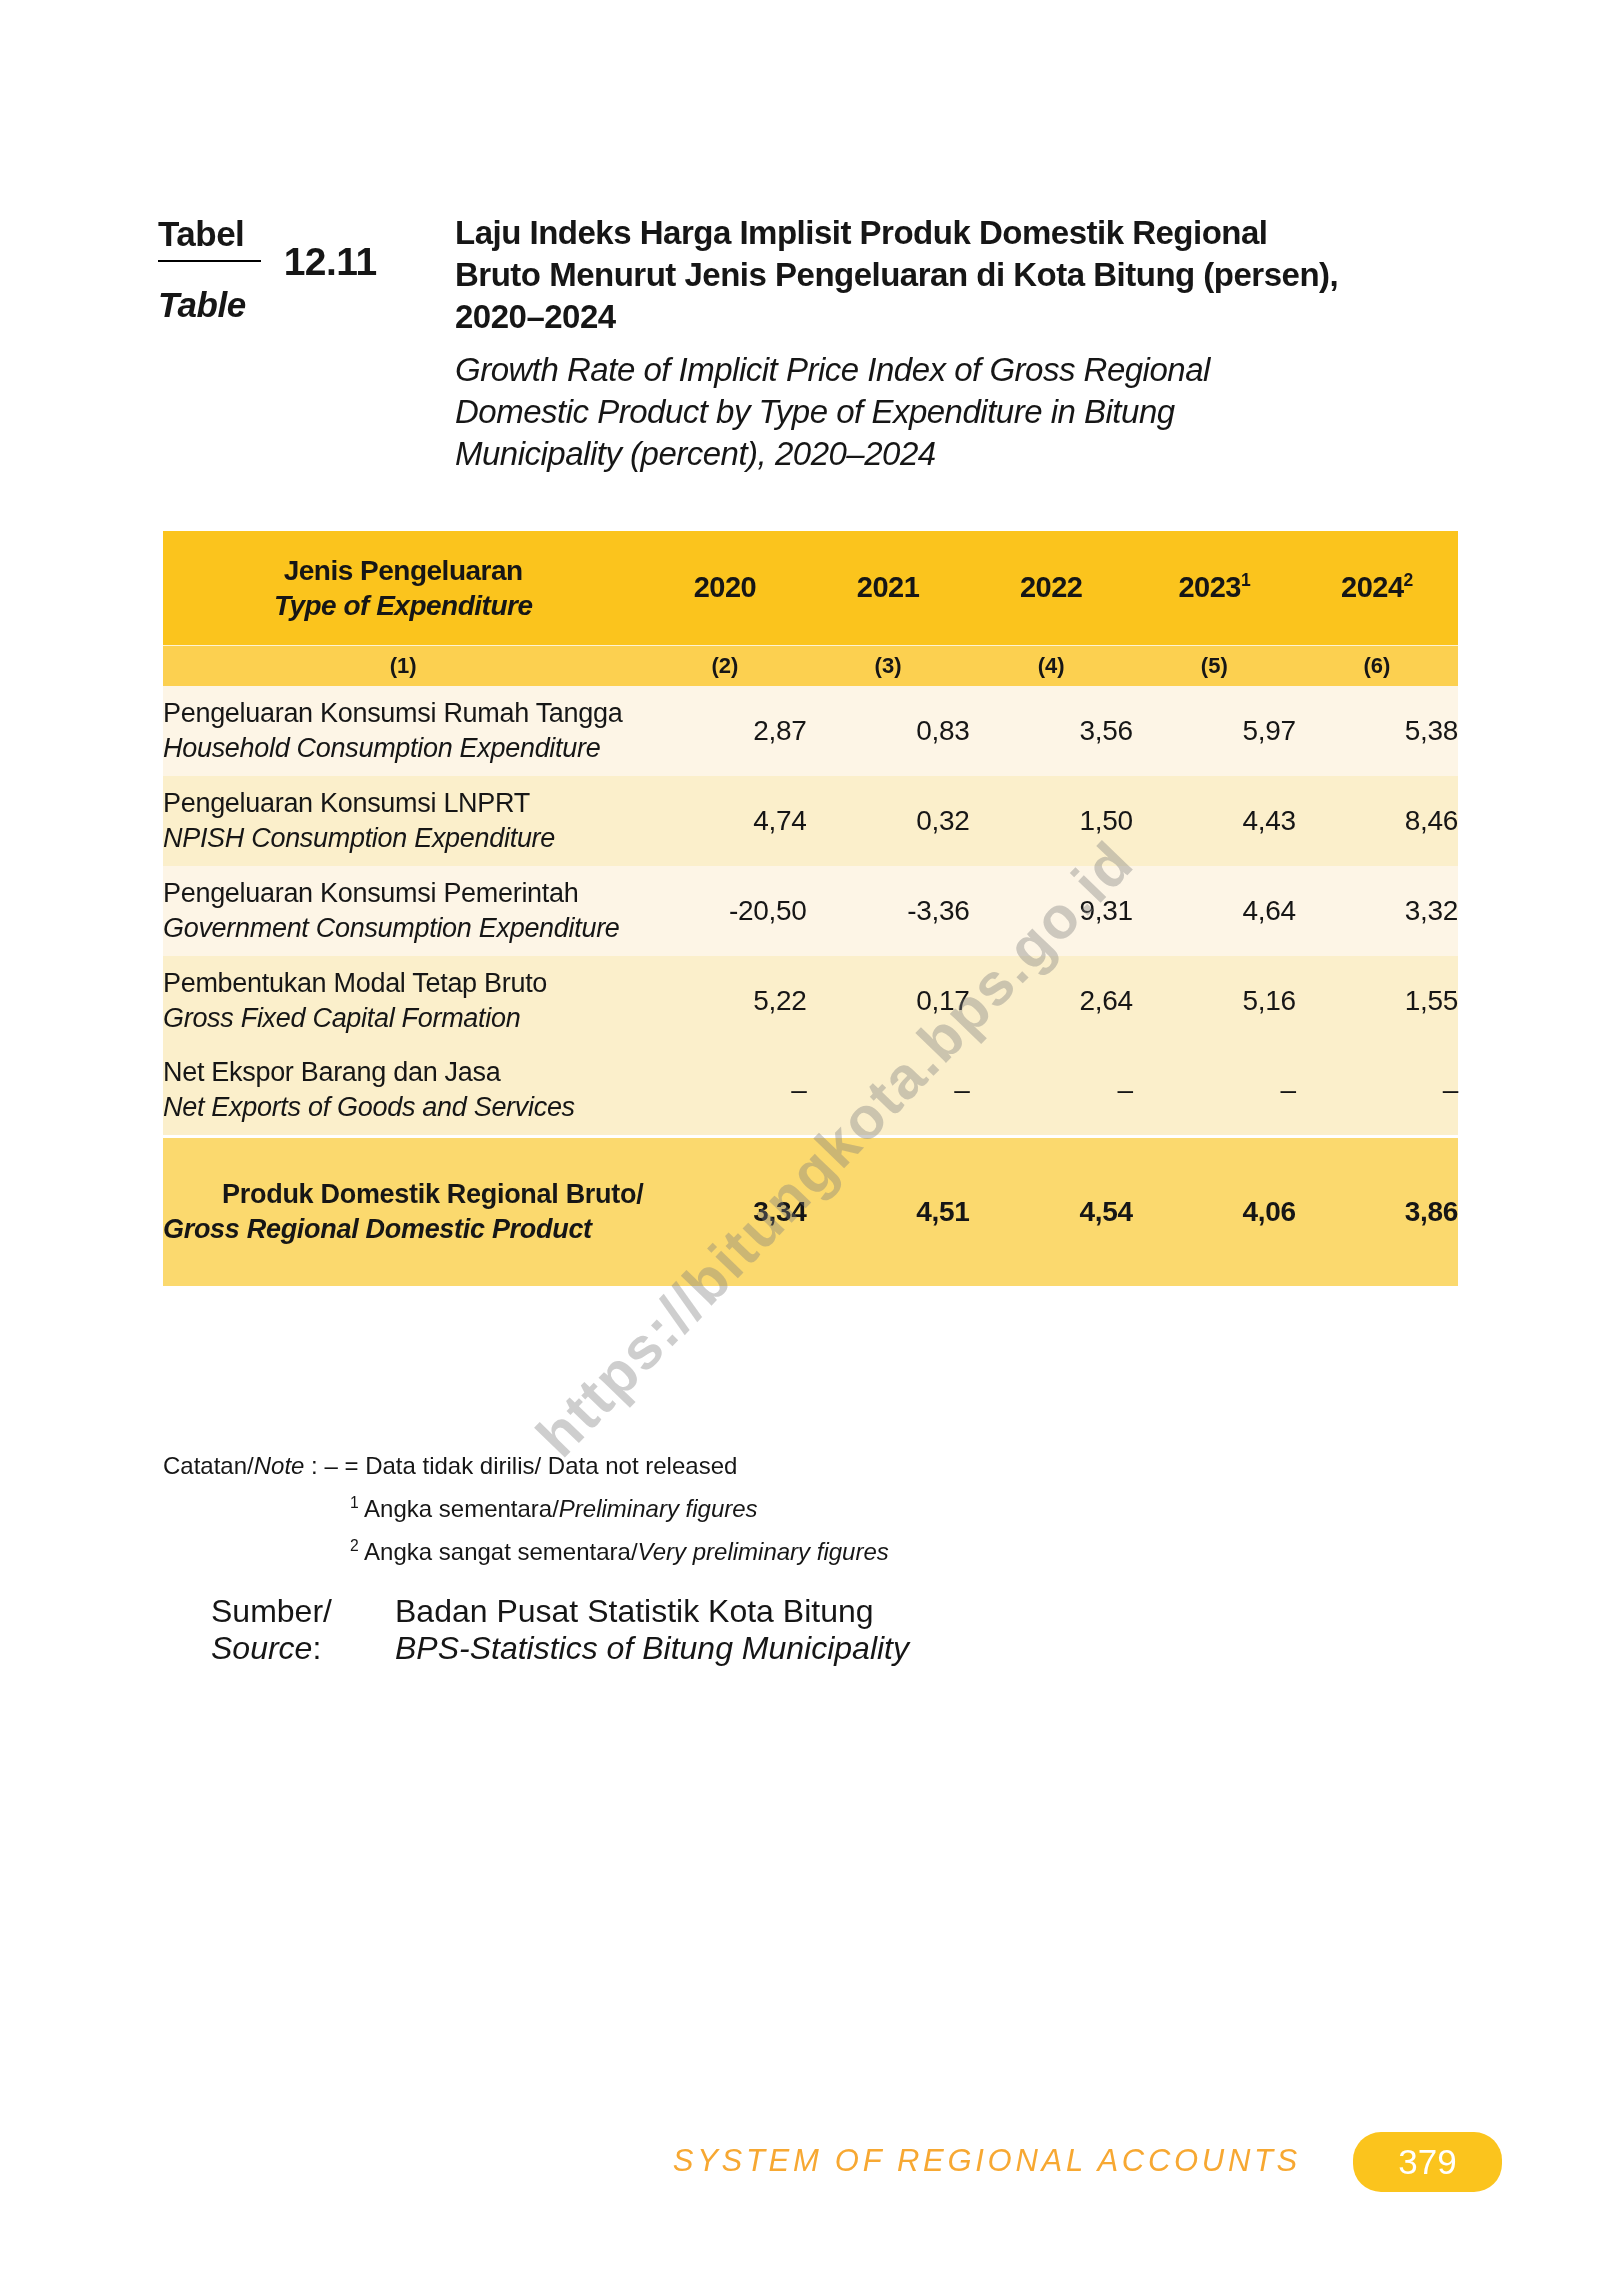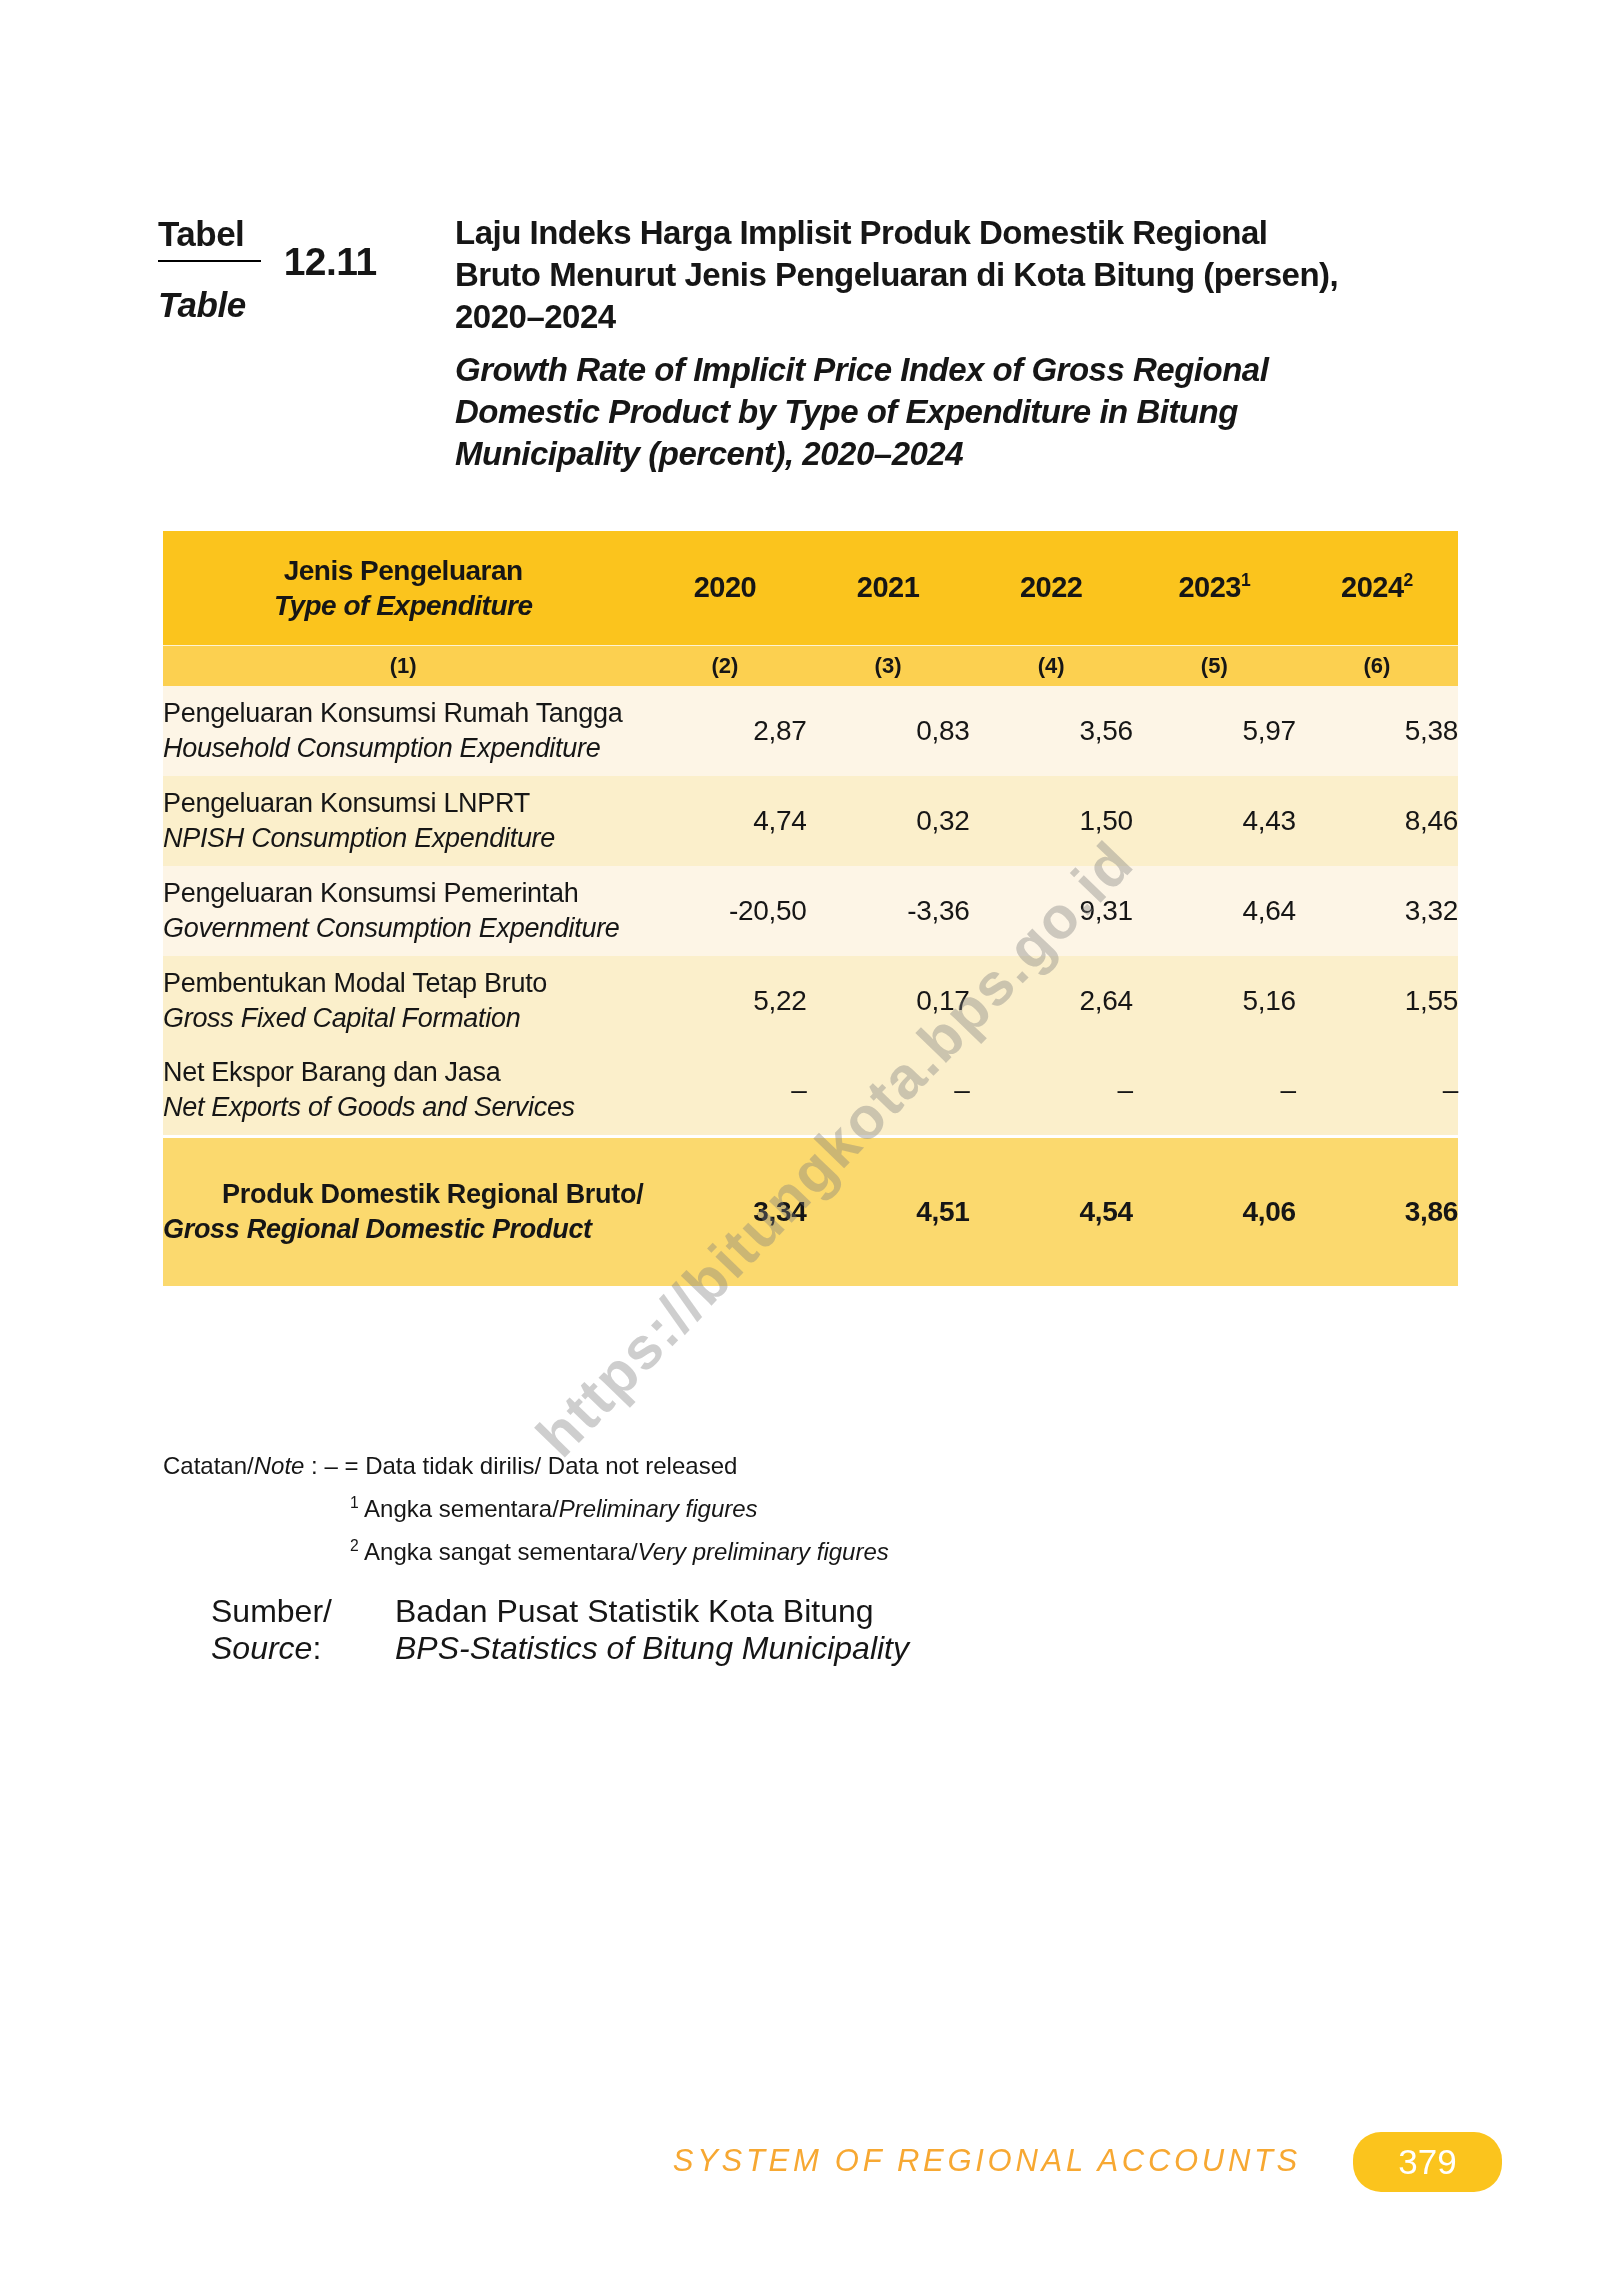--- a/index.html
+++ b/index.html
@@ -36,21 +36,21 @@
   .tabel-en{font-size:35px;font-weight:700;font-style:italic;letter-spacing:-0.5px;padding-top:23px;}
   .tabel-num{
     display:inline-block;vertical-align:top;
     font-size:39px;font-weight:700;letter-spacing:-0.5px;
     margin-left:18.5px;margin-top:26px;
   }
   
   .title-block{position:absolute;left:455px;top:212px;width:1052px;}
   .title-id div{font-size:33px;font-weight:700;line-height:42px;letter-spacing:-0.5px;}
   .title-en{margin-top:11px;}
-  .title-en div{font-size:33px;font-weight:700;font-style:italic;line-height:42px;letter-spacing:-0.5px;}
+  .title-en div{font-size:33px;font-weight:400;font-style:italic;line-height:42px;letter-spacing:-0.5px;}
   
   table.grdp{
     position:absolute;left:163px;top:531px;
     width:1295px;border-collapse:collapse;table-layout:fixed;
   }
   table.grdp th,table.grdp td{padding:0;vertical-align:middle;}
   tr.year-row{height:114px;background:var(--header-gold);}
   tr.year-row th{font-size:29px;font-weight:700;text-align:center;letter-spacing:-0.5px;}
   .head-id{display:block;font-size:28px;font-weight:700;line-height:35px;}
   .head-en{display:block;font-size:28px;font-weight:700;font-style:italic;line-height:35px;}

